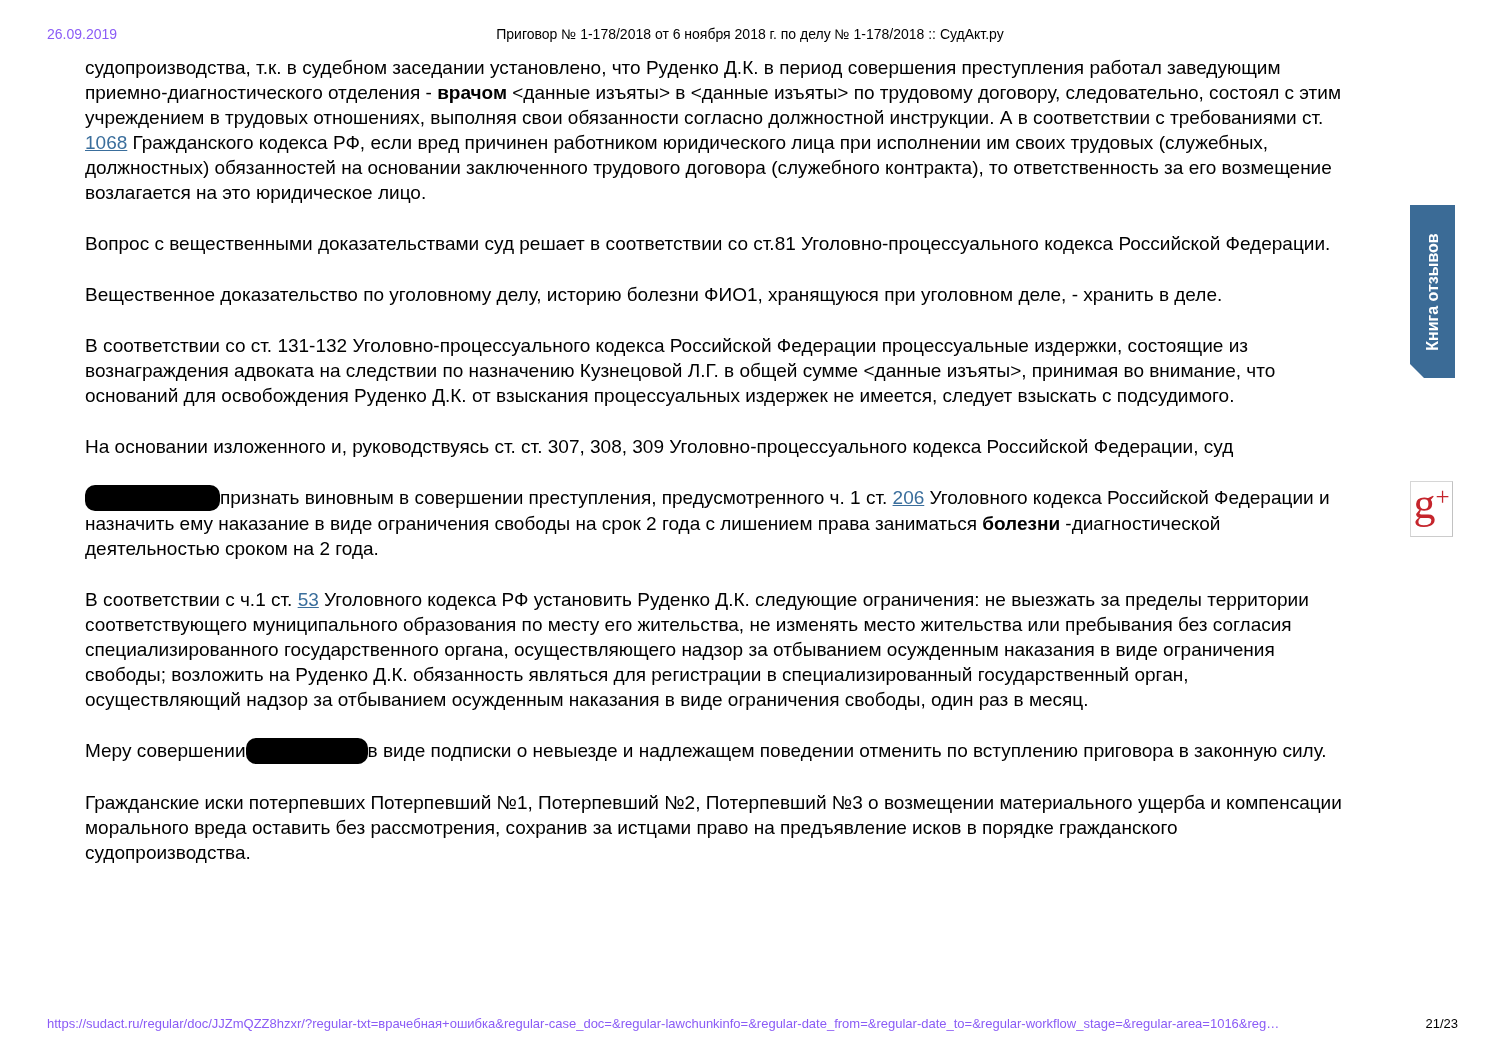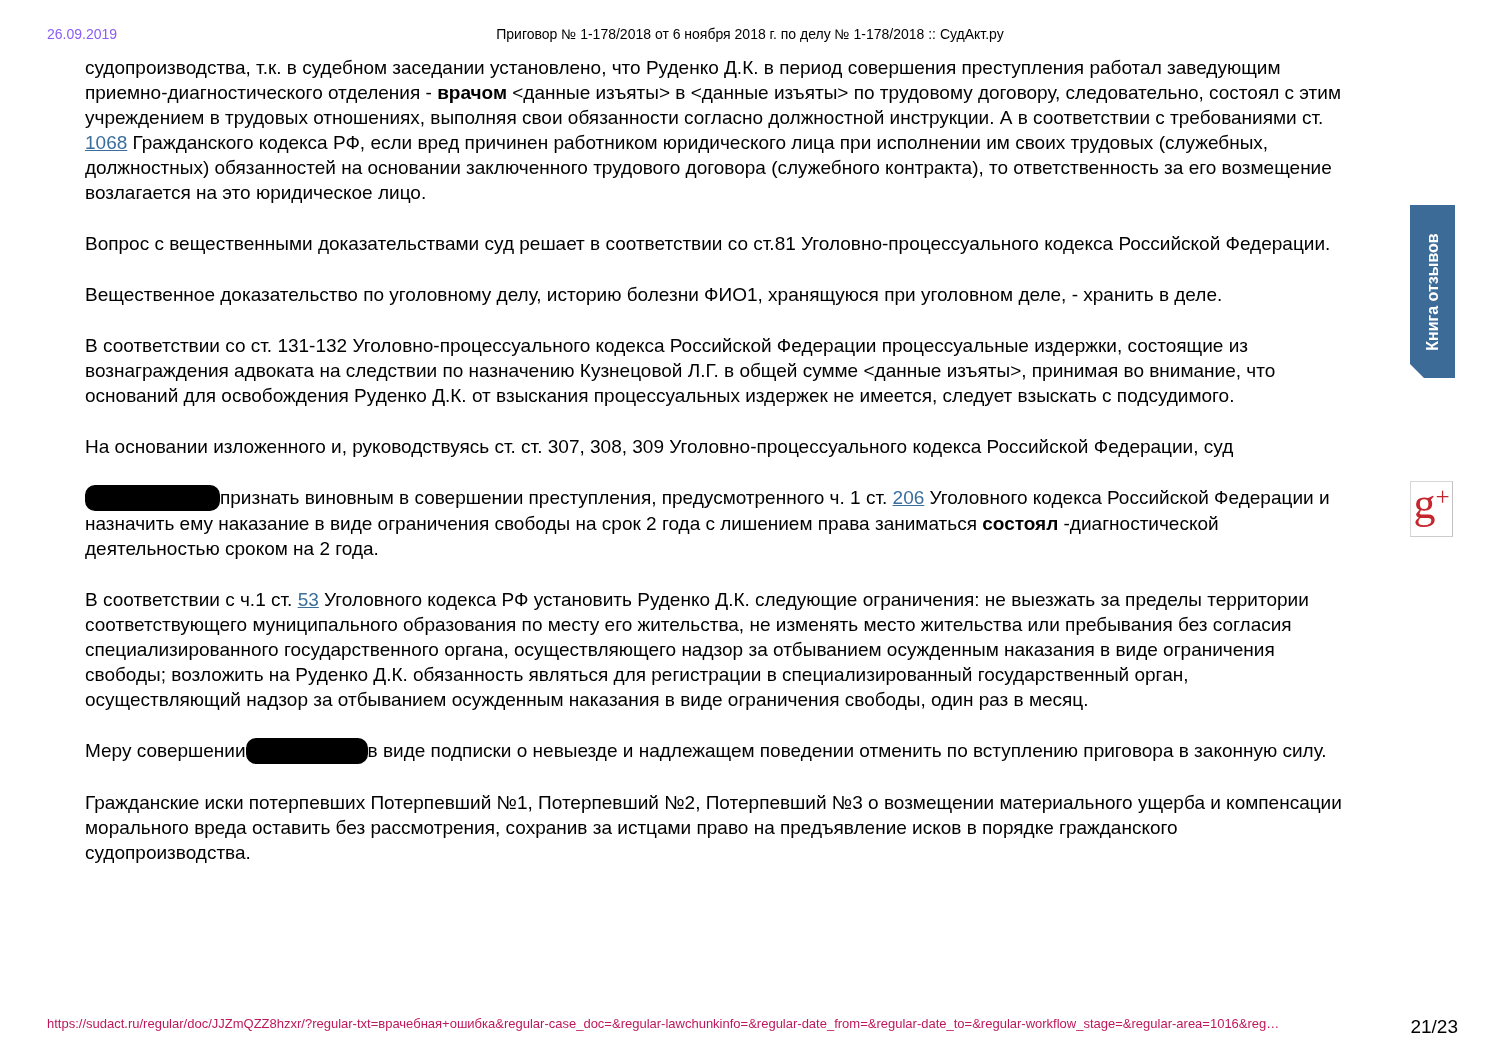--- a/index.html
+++ b/index.html
@@ -83,25 +83,25 @@
   .gplus-btn .g-plus {
     font-family: "Liberation Serif", serif;
     color: #c5252c;
     font-size: 25px; line-height: 25px;
     margin-top: 1px;
   }
 
   
   .ftr-url {
     position: absolute; left: 47px; top: 1016px;
-    font-size: 13px; color: #be185d; white-space: nowrap;
+    font-size: 13px; color: #8b5cf6; white-space: nowrap;
   }
   .ftr-page {
     position: absolute; right: 42px; top: 1016px;
-    font-size: 19px; color: #000;
+    font-size: 13px; color: #000;
   }
 </style>
 </head>
 <body>
 
 <div class="page">
 
   <span class="hdr-date">26.09.2019</span>
   <span class="hdr-title">Приговор № 1-178/2018 от 6 ноября 2018 г. по делу № 1-178/2018 :: СудАкт.ру</span>
 
@@ -111,21 +111,21 @@
 
     <p><span>Вопрос с вещественными доказательствами суд решает в соответствии со ст.81 Уголовно-процессуального кодекса Российской Федерации.</span></p>
 
     <p><span>Вещественное доказательство по уголовному делу, историю болезни ФИО1, хранящуюся при уголовном деле, - хранить в деле.</span></p>
 
     <p><span>В соответствии со ст. 131-132 Уголовно-процессуального кодекса Российской Федерации процессуальные издержки, состоящие из вознаграждения адвоката на следствии по назначению Кузнецовой Л.Г. в общей сумме &lt;данные изъяты&gt;, принимая во внимание, что оснований для освобождения Руденко Д.К. от взыскания процессуальных издержек не имеется, следует взыскать с подсудимого.</span></p>
 
     <p><span>На основании изложенного и, руководствуясь ст. ст. 307, 308, 309 Уголовно-процессуального кодекса Российской Федерации, суд</span></p>
 
 
-    <p><span class="redaction r1"></span><span>признать виновным в совершении преступления, предусмотренного ч. 1 ст. </span><a class="doc-link">206</a><span> Уголовного кодекса Российской Федерации и назначить ему наказание в виде ограничения свободы на срок 2 года с лишением права заниматься </span><b>состоял</b><span> -диагностической деятельностью сроком на 2 года.</span></p>
+    <p><span class="redaction r1"></span><span>признать виновным в совершении преступления, предусмотренного ч. 1 ст. </span><a class="doc-link">206</a><span> Уголовного кодекса Российской Федерации и назначить ему наказание в виде ограничения свободы на срок 2 года с лишением права заниматься </span><b>болезни</b><span> -диагностической деятельностью сроком на 2 года.</span></p>
 
     <p><span>В соответствии с ч.1 ст. </span><a class="doc-link">53</a><span> Уголовного кодекса РФ установить Руденко Д.К. следующие ограничения: не выезжать за пределы территории соответствующего муниципального образования по месту его жительства, не изменять место жительства или пребывания без согласия специализированного государственного органа, осуществляющего надзор за отбыванием осужденным наказания в виде ограничения свободы; возложить на Руденко Д.К. обязанность являться для регистрации в специализированный государственный орган, осуществляющий надзор за отбыванием осужденным наказания в виде ограничения свободы, один раз в месяц.</span></p>
 
     <p><span>Меру совершении</span><span class="redaction r2"></span><span>в виде подписки о невыезде и надлежащем поведении отменить по вступлению приговора в законную силу.</span></p>
 
     <p><span>Гражданские иски потерпевших Потерпевший №1, Потерпевший №2, Потерпевший №3 о возмещении материального ущерба и компенсации морального вреда оставить без рассмотрения, сохранив за истцами право на предъявление исков в порядке гражданского судопроизводства.</span></p>
 
   </div>
 
   <div class="feedback-tab">

